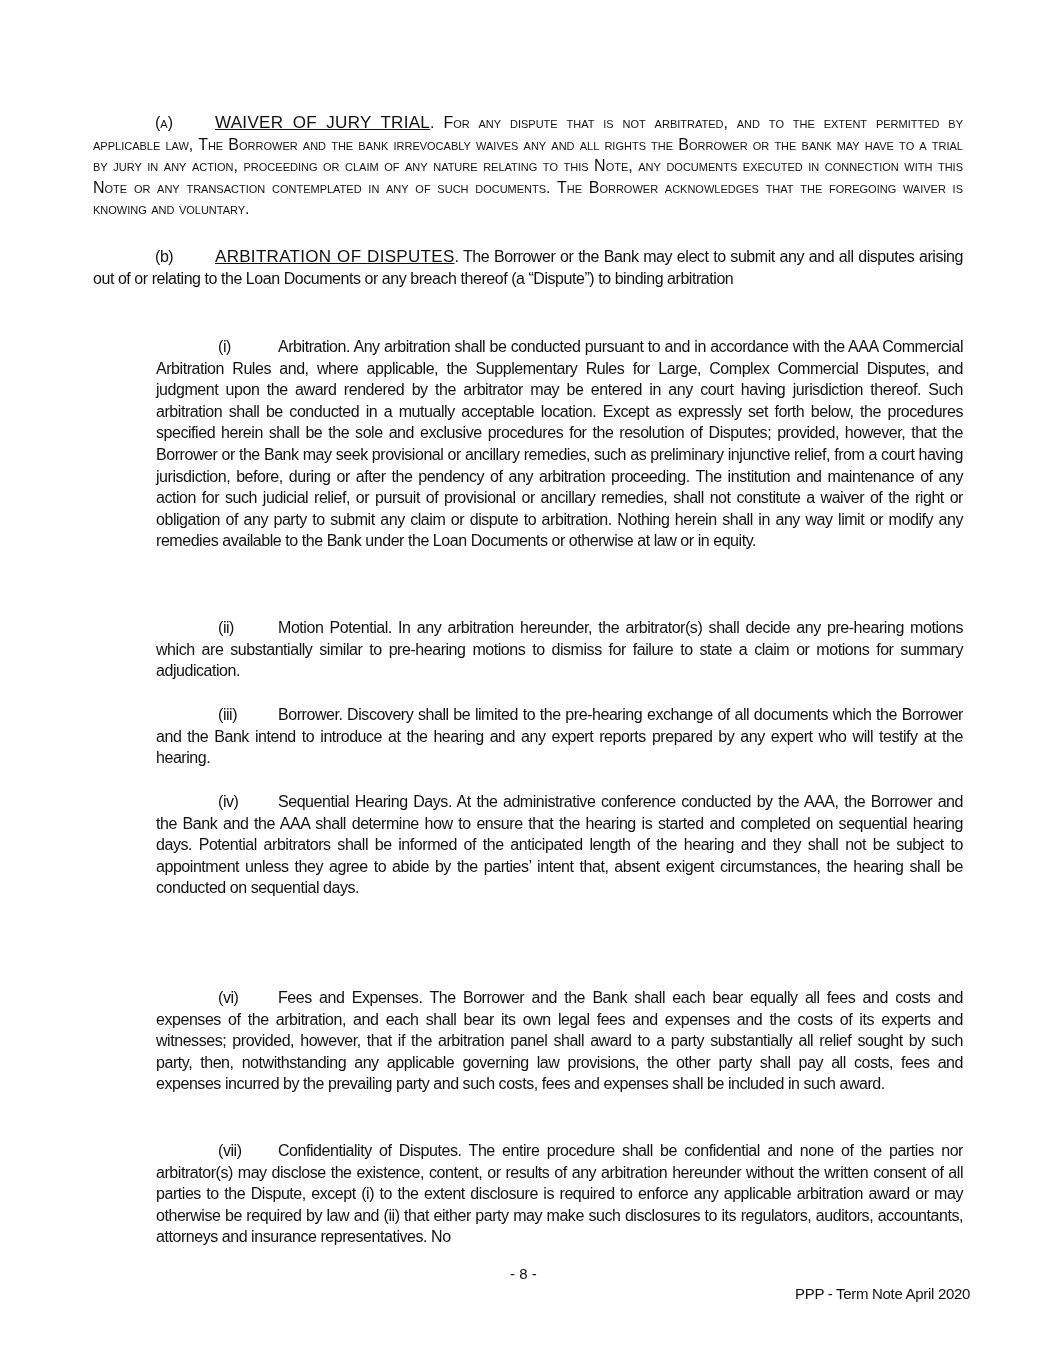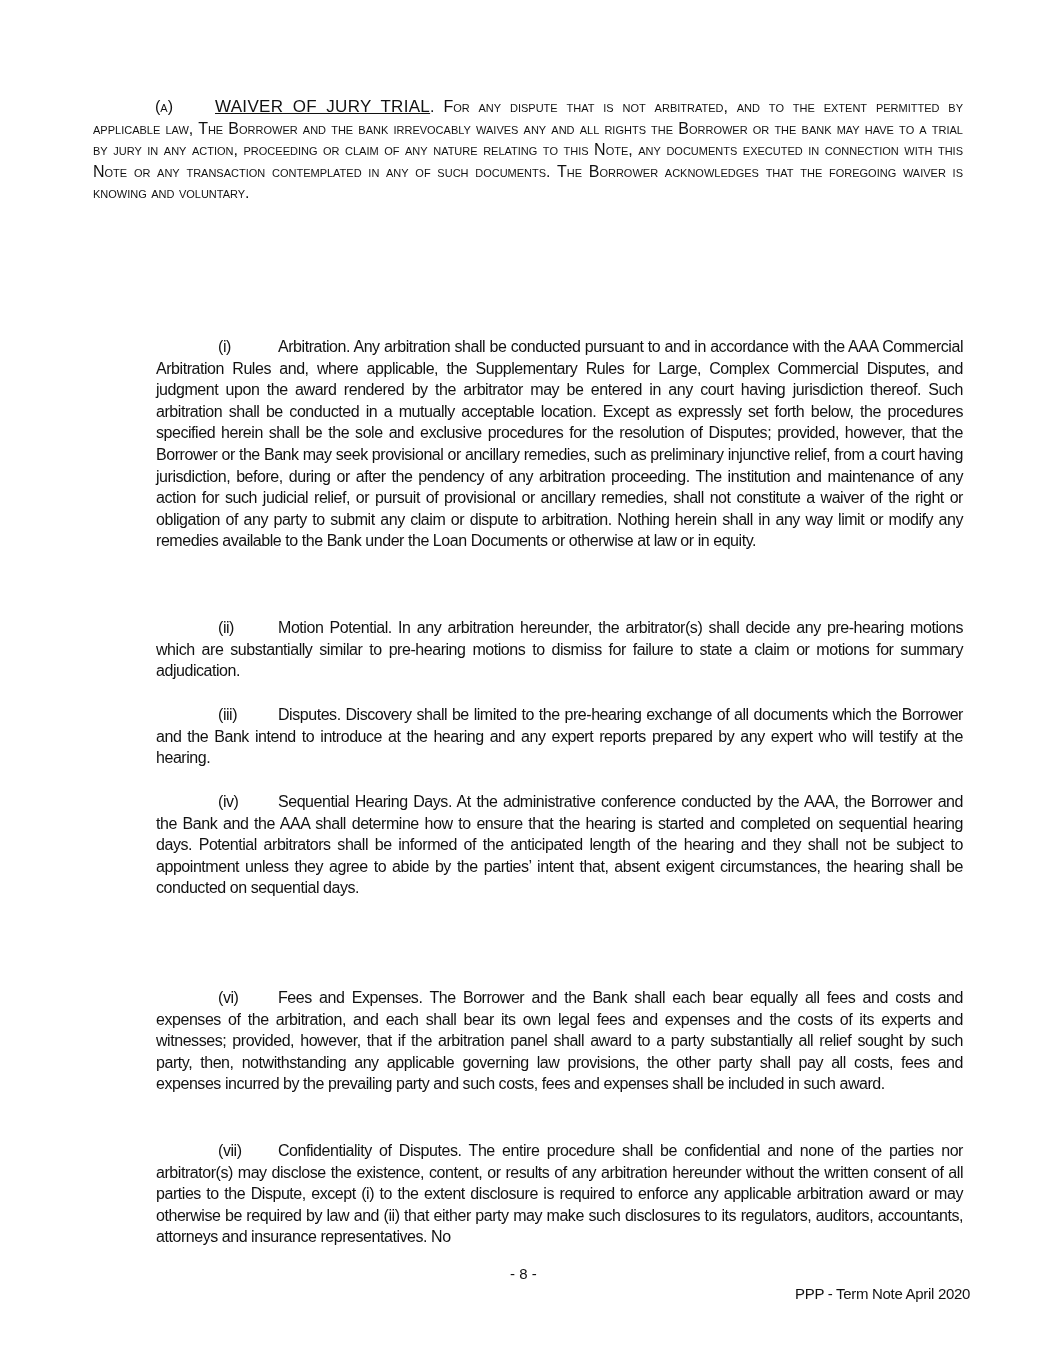--- a/index.html
+++ b/index.html
@@ -7,38 +7,39 @@
          font-family: "Liberation Sans", sans-serif; color: #111; }
   .page { position: absolute; left: 0; top: 0; width: 1055px; height: 1365px; }
   .para { position: absolute; font-size: 16px; line-height: 21.6px; text-align: justify;
           letter-spacing: -0.45px; word-spacing: 0px; }
   .p-top { left: 93px; width: 870px; }
   .p-sub { left: 156px; width: 807px; }
   .indent-a { text-indent: 62px; }
   .indent-sub { text-indent: 62px; }
   .mark { display: inline-block; width: 60px; text-indent: 0; }
   .u { }
-  .caps { font-variant: small-caps; letter-spacing: 0px; font-size: 16px; }
+  .caps { font-variant: small-caps; letter-spacing: 0px; font-size: 16px; margin-top: 16px; }
   .heading-a { text-decoration: underline; letter-spacing: 0.3px; font-size: 17px; }
   .footer-num { position: absolute; left: 510px; top: 1265px; font-size: 15px; }
   .footer-doc { position: absolute; left: 795px; top: 1285px; font-size: 15px; letter-spacing: -0.3px; }
 </style>
 </head>
 <body>
 
 <div class="page">
 
   <div class="para p-top indent-a caps" style="top:96px;"><span class="mark">(a)</span><span class="heading-a">WAIVER OF JURY TRIAL</span><span>. For any dispute that is not arbitrated, and to the extent permitted by applicable law, The Borrower and the bank irrevocably waives any and all rights the Borrower or the bank may have to a trial by jury in any action, proceeding or claim of any nature relating to this Note, any documents executed in connection with this Note or any transaction contemplated in any of such documents.  The Borrower acknowledges that the foregoing waiver is knowing and voluntary.</span></div>
 
+  <div class="para p-top indent-a" style="top:246px;"><span class="mark">(b)</span><span class="heading-a">ARBITRATION OF DISPUTES</span><span>.  The Borrower or the Bank may elect  to submit any and all disputes arising out of or relating to the Loan Documents or any breach thereof (a “Dispute”) to binding arbitration</span></div>
 
   <div class="para p-sub indent-sub" style="top:336px;"><span class="mark">(i)</span><span class="u">Arbitration</span><span>.  Any arbitration shall be conducted pursuant to and in accordance with the AAA Commercial Arbitration Rules and, where applicable, the Supplementary Rules for Large, Complex Commercial Disputes, and judgment upon the award rendered by the arbitrator may be entered in any court having jurisdiction thereof.  Such arbitration shall be conducted in a mutually acceptable location.  Except as expressly set forth below, the procedures specified herein shall be the sole and exclusive procedures for the resolution of Disputes; provided, however, that the Borrower or the Bank may seek provisional or ancillary remedies, such as preliminary injunctive relief, from a court having jurisdiction, before, during or after the pendency of any arbitration proceeding.  The institution and maintenance of any action for such judicial relief, or pursuit of provisional or ancillary remedies, shall not constitute a waiver of the right or obligation of any party to submit any claim or dispute to arbitration.  Nothing herein shall in any way limit or modify any remedies available to the Bank under the Loan Documents or otherwise at law or in equity.</span></div>
 
   <div class="para p-sub indent-sub" style="top:617px;"><span class="mark">(ii)</span><span class="u">Motion Potential</span><span>.  In any arbitration hereunder, the arbitrator(s) shall decide any pre-hearing motions which are substantially similar to pre-hearing motions to dismiss for failure to state a claim or motions for summary adjudication.</span></div>
 
-  <div class="para p-sub indent-sub" style="top:704px;"><span class="mark">(iii)</span><span class="u">Disputes</span><span>.  Discovery shall be limited to the pre-hearing exchange of all documents which the Borrower and the Bank intend to introduce at the hearing and any expert reports prepared by any expert who will testify at the hearing.</span></div>
+  <div class="para p-sub indent-sub" style="top:704px;"><span class="mark">(iii)</span><span class="u">Borrower</span><span>.  Discovery shall be limited to the pre-hearing exchange of all documents which the Borrower and the Bank intend to introduce at the hearing and any expert reports prepared by any expert who will testify at the hearing.</span></div>
 
   <div class="para p-sub indent-sub" style="top:791px;"><span class="mark">(iv)</span><span class="u">Sequential Hearing Days</span><span>.  At the administrative conference conducted by the AAA, the Borrower and the Bank and the AAA shall determine how to ensure that the hearing is started and completed on sequential hearing days.  Potential arbitrators shall be informed of the anticipated length of the hearing and they shall not be subject to appointment unless they agree to abide by the parties’ intent that, absent exigent circumstances, the hearing shall be conducted on sequential days.</span></div>
 
 
   <div class="para p-sub indent-sub" style="top:987px;"><span class="mark">(vi)</span><span class="u">Fees and Expenses</span><span>.  The Borrower and the Bank shall each bear equally all fees and costs and expenses of the arbitration, and each  shall bear its own legal fees and expenses and the costs of its experts and witnesses; provided, however, that if the arbitration panel shall award to a party substantially all relief sought by such party, then, notwithstanding any applicable governing law provisions, the other party shall pay all costs, fees and expenses incurred by the prevailing party and such costs, fees and expenses shall be included in such award.</span></div>
 
   <div class="para p-sub indent-sub" style="top:1140px;"><span class="mark">(vii)</span><span class="u">Confidentiality of Disputes</span><span>. The entire procedure shall be confidential and none of the parties nor arbitrator(s) may disclose the existence, content, or results of any arbitration hereunder without the written consent of all parties to the Dispute, except (i) to the extent disclosure is required to enforce any applicable arbitration award or may otherwise be required by law and (ii) that either party may make such disclosures to its regulators, auditors, accountants, attorneys and insurance representatives.  No</span></div>
 
   <div class="footer-num">- 8 -</div>
   <div class="footer-doc">PPP - Term Note April 2020</div>

